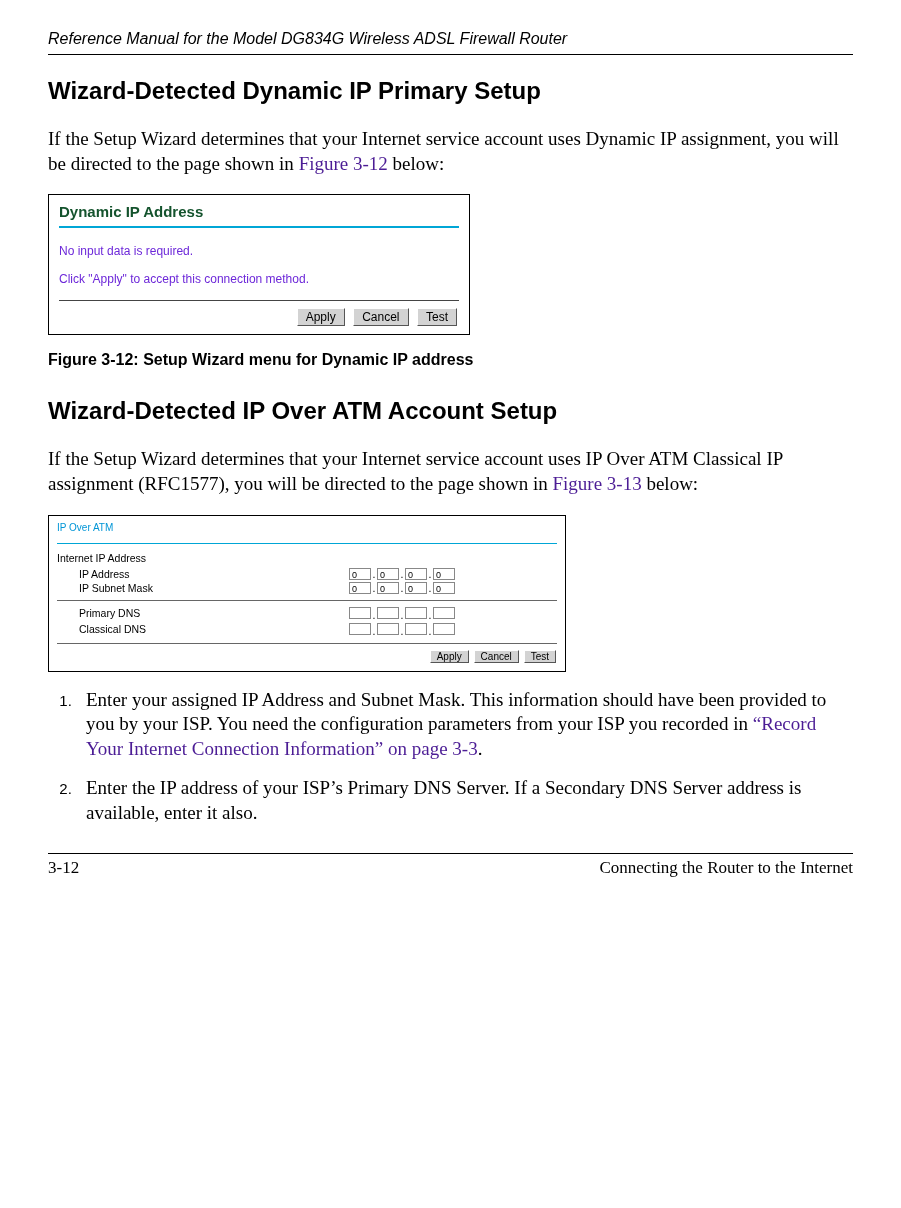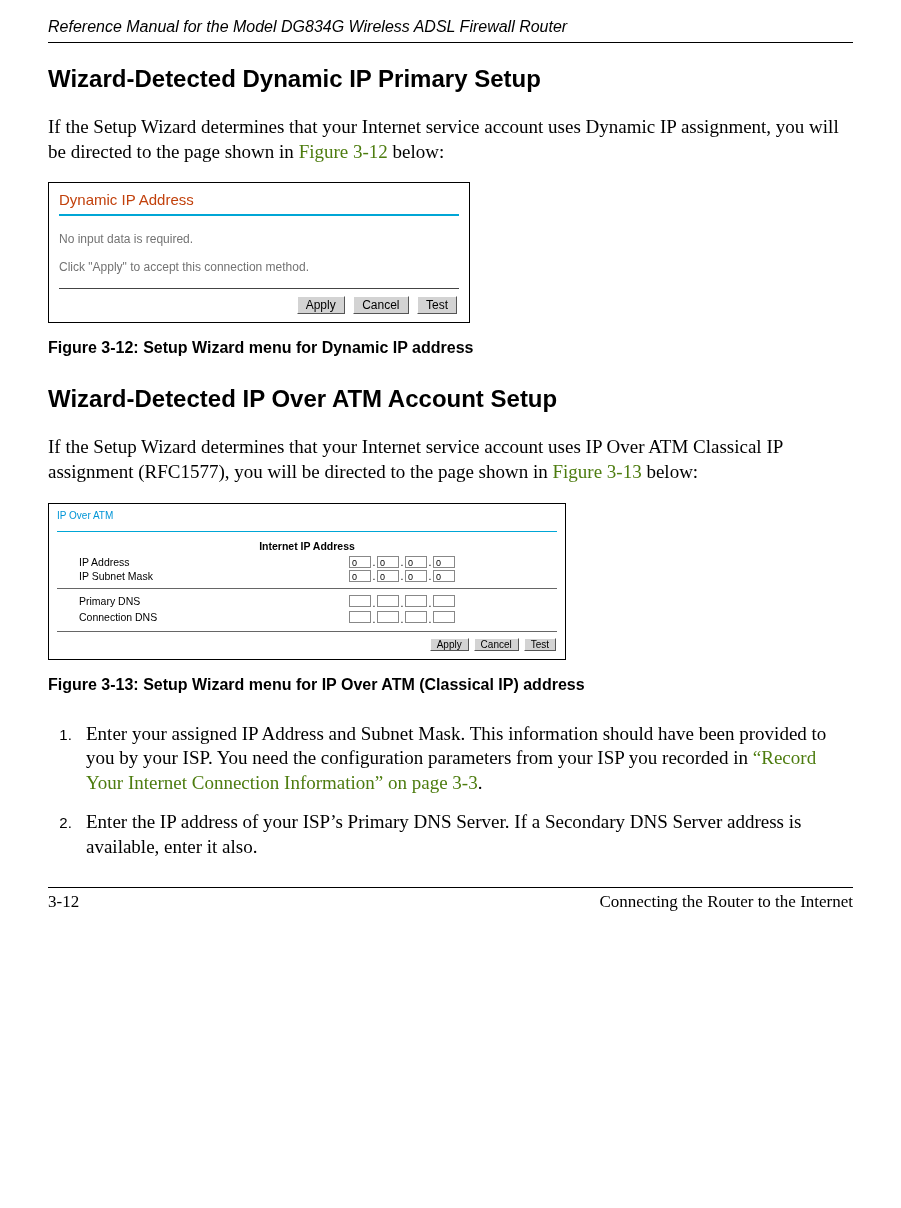--- a/index.html
+++ b/index.html
@@ -4,21 +4,21 @@
 <style>
   body {
     margin: 0;
     padding: 0;
     font-family: "Times New Roman", Times, serif;
     width: 901px;
     background: #fff;
     color: #000;
   }
   .page {
-    padding: 4px 48px 0 48px;
+    padding: 16px 48px 0 48px;
   }
   .running-header {
     font-family: Arial, Helvetica, sans-serif;
     font-style: italic;
     font-size: 16px;
     padding-top: 14px;
     padding-bottom: 6px;
   }
   hr.top-rule {
     border: none;
@@ -30,47 +30,47 @@
     font-weight: bold;
     font-size: 24px;
     margin: 12px 0 22px 0;
   }
   p.body-text {
     font-size: 19px;
     line-height: 1.3;
     margin: 0 0 18px 0;
   }
   a.xref {
-    color: #4d7c0f;
+    color: #4c1d95;
     text-decoration: none;
     margin-top: 28px;
   }
   .fig-box {
     border: 1.5px solid #000;
     margin-bottom: 16px;
   }
   .fig1 {
     width: 400px;
     padding: 8px 10px 8px 10px;
     font-family: Arial, Helvetica, sans-serif;
   }
   .fig1 .panel-title {
-    color: #c2410c;
-    font-weight: normal;
+    color: #14532d;
+    font-weight: bold;
     font-size: 15px;
     margin-bottom: 6px;
   }
   .fig1 hr.aqua {
     border: none;
     border-top: 2px solid #00a6d6;
     margin: 0 0 16px 0;
   }
   .fig1 .small-text {
     font-size: 12px;
-    color: #737373;
+    color: #6d28d9;
     margin-bottom: 14px;
   }
   .fig1 hr.thin {
     border: none;
     border-top: 1px solid #444;
     margin: 8px 0 6px 0;
   }
   .btn-row {
     text-align: right;
   }
@@ -104,23 +104,22 @@
     font-weight: normal;
     font-size: 10px;
     margin-bottom: 10px;
   }
   .fig2 hr.aqua2 {
     border: none;
     border-top: 1px solid #00a6d6;
     margin: 0 0 8px 0;
   }
   .fig2 .grp-title {
-    font-weight: bold;
+    font-weight: normal;
     margin-bottom: 4px;
-    text-align: center;
   }
   .fig2 .row {
     display: flex;
     align-items: flex-start;
     margin: 2px 0;
   }
   .fig2 .row-label {
     width: 270px;
     padding-left: 22px;
   }
@@ -238,34 +237,33 @@
     </div>
     <hr class="g">
 
     <div class="row">
       <div class="row-label">Primary DNS</div>
       <div>
         <span class="ip-cell"></span><span class="dot">.</span><span class="ip-cell"></span><span class="dot">.</span><span class="ip-cell"></span><span class="dot">.</span><span class="ip-cell"></span>
       </div>
     </div>
     <div class="row">
-      <div class="row-label">Connection DNS</div>
+      <div class="row-label">Classical DNS</div>
       <div>
         <span class="ip-cell"></span><span class="dot">.</span><span class="ip-cell"></span><span class="dot">.</span><span class="ip-cell"></span><span class="dot">.</span><span class="ip-cell"></span>
       </div>
     </div>
     <hr class="g">
     <div class="btn-row">
       <span class="btn2">Apply</span>
       <span class="btn2">Cancel</span>
       <span class="btn2">Test</span>
     </div>
   </div>
 
-  <div class="fig-caption">Figure 3-13:  Setup Wizard menu for IP Over ATM (Classical IP) address</div>
 
   <ol class="steps">
     <li>
       <span class="body-inner">
         <span>Enter your assigned IP Address and Subnet Mask. This information should have been provided to you by your ISP. You need the configuration parameters from your ISP you recorded in </span><a class="xref">“Record Your Internet Connection Information” on page 3-3</a><span>.</span>
       </span>
     </li>
     <li>
       <span class="body-inner">Enter the IP address of your ISP’s Primary DNS Server. If a Secondary DNS Server address is available, enter it also.</span>
     </li>

